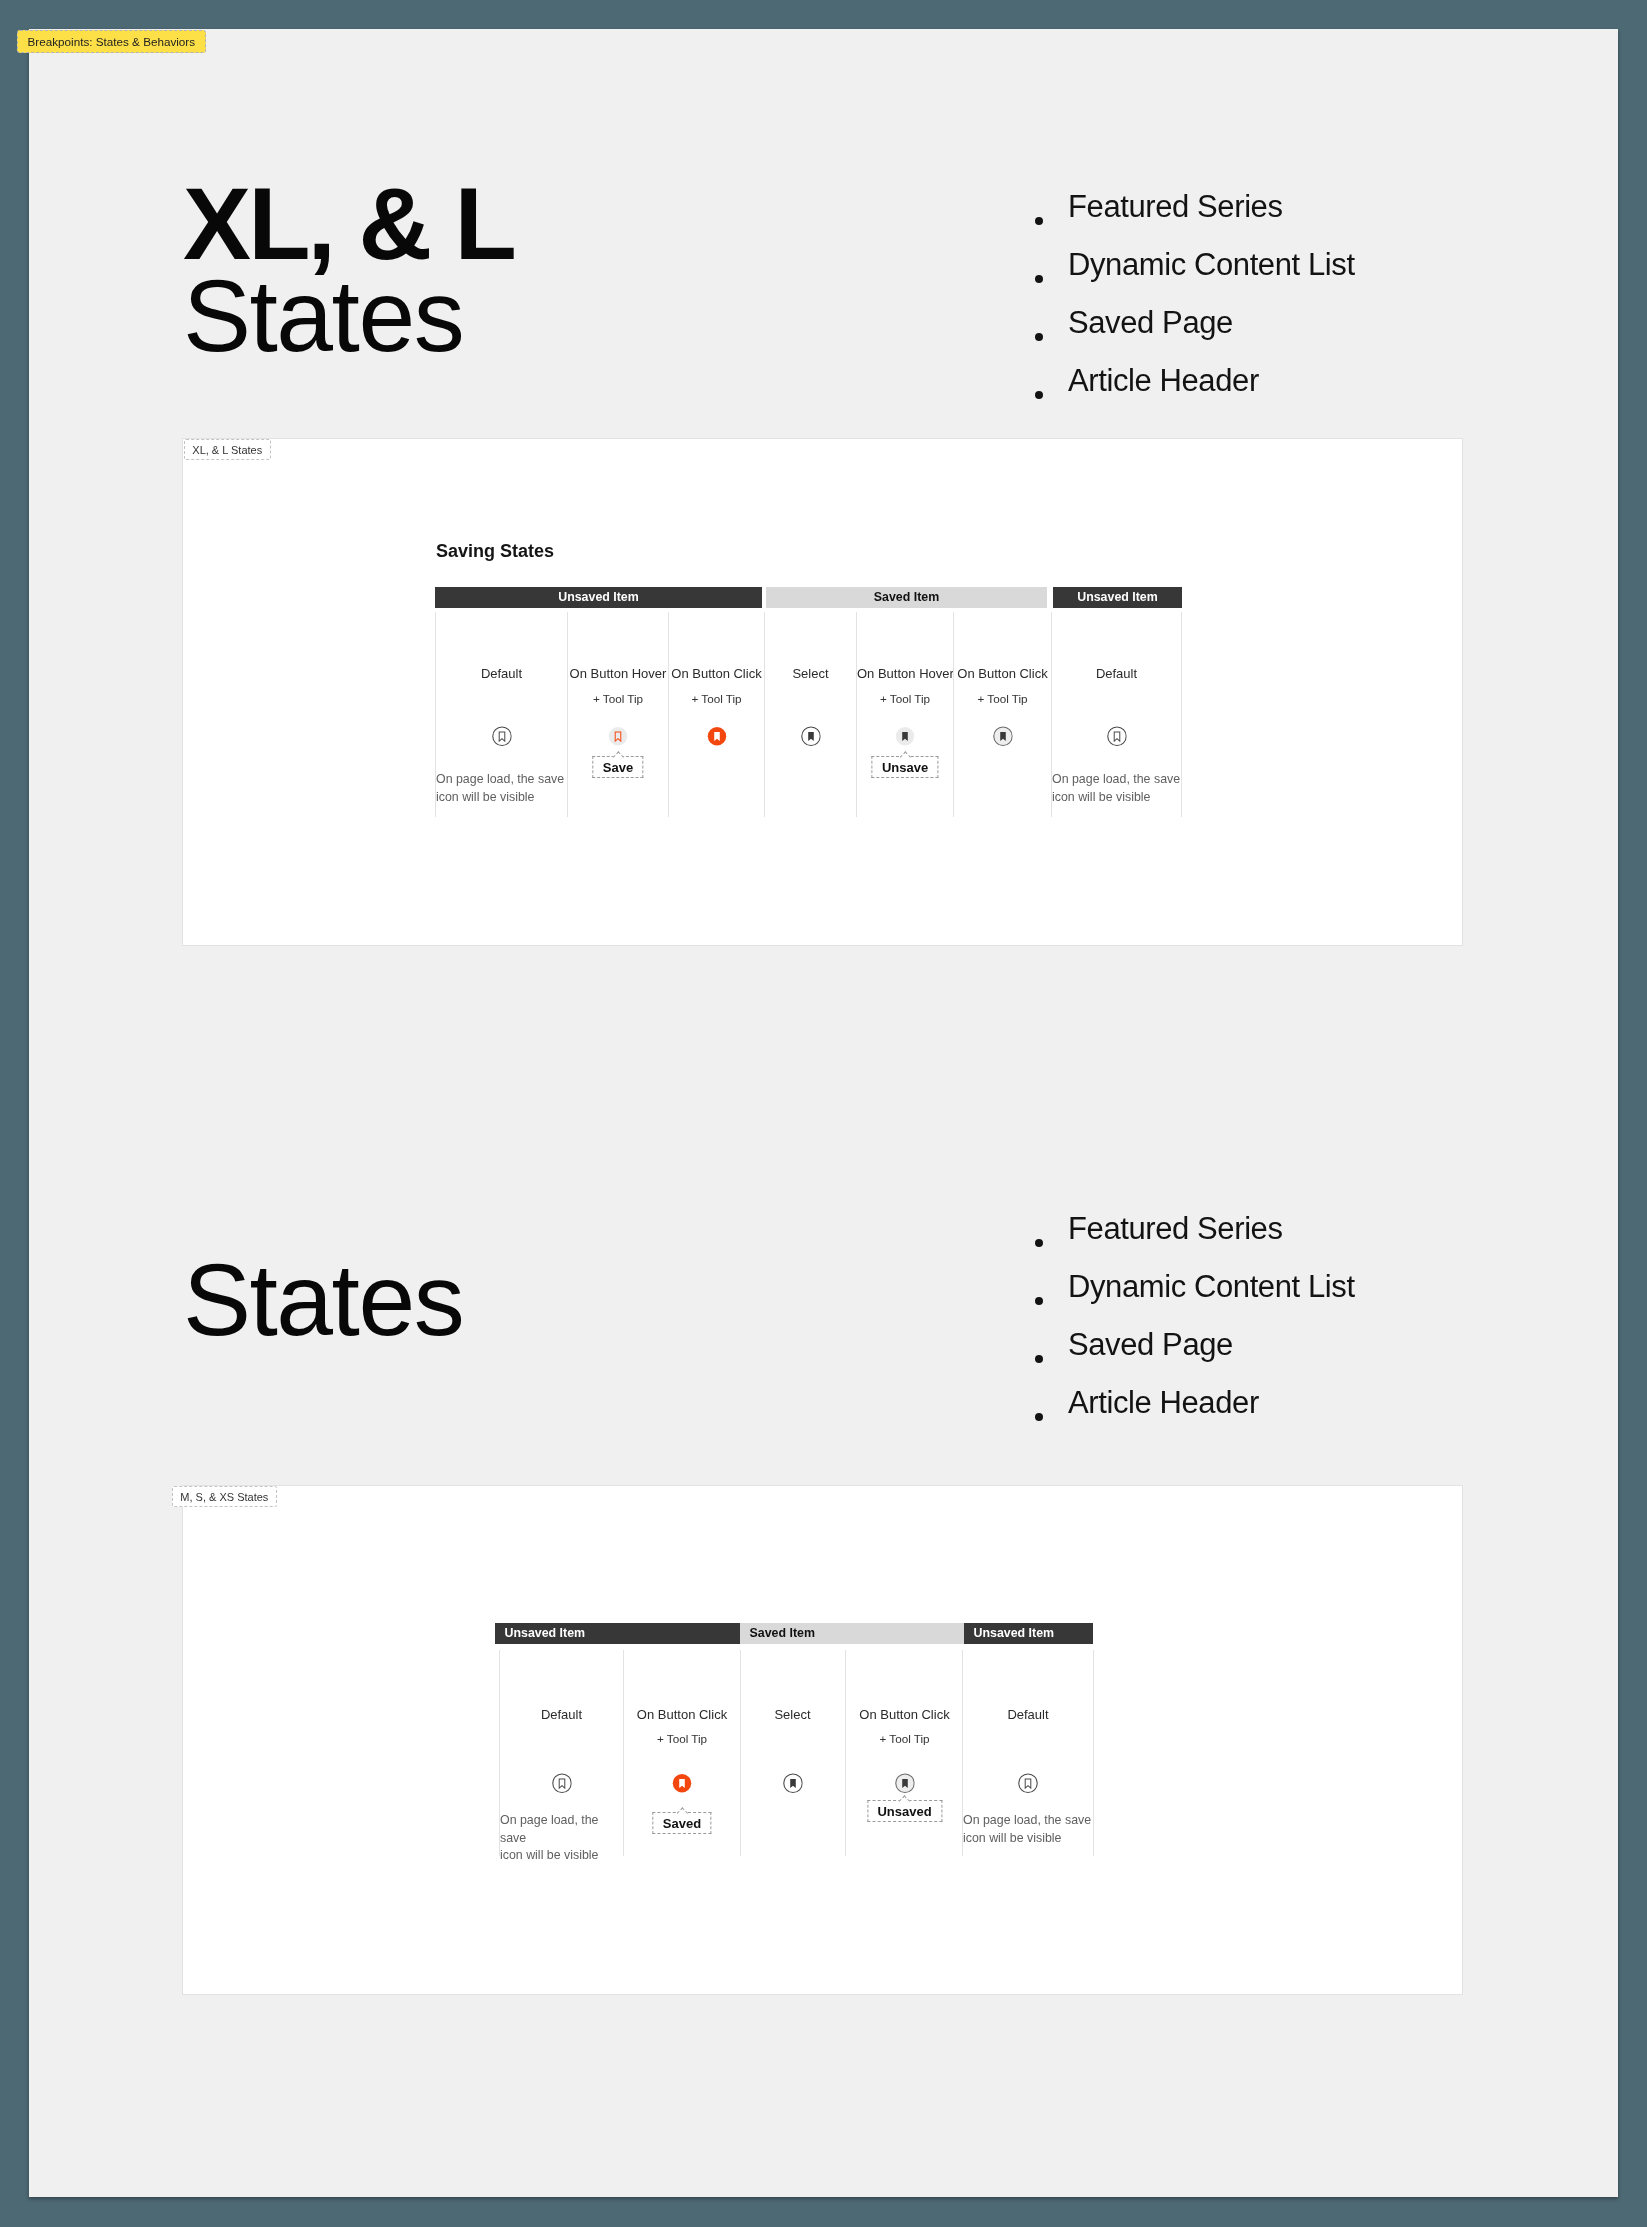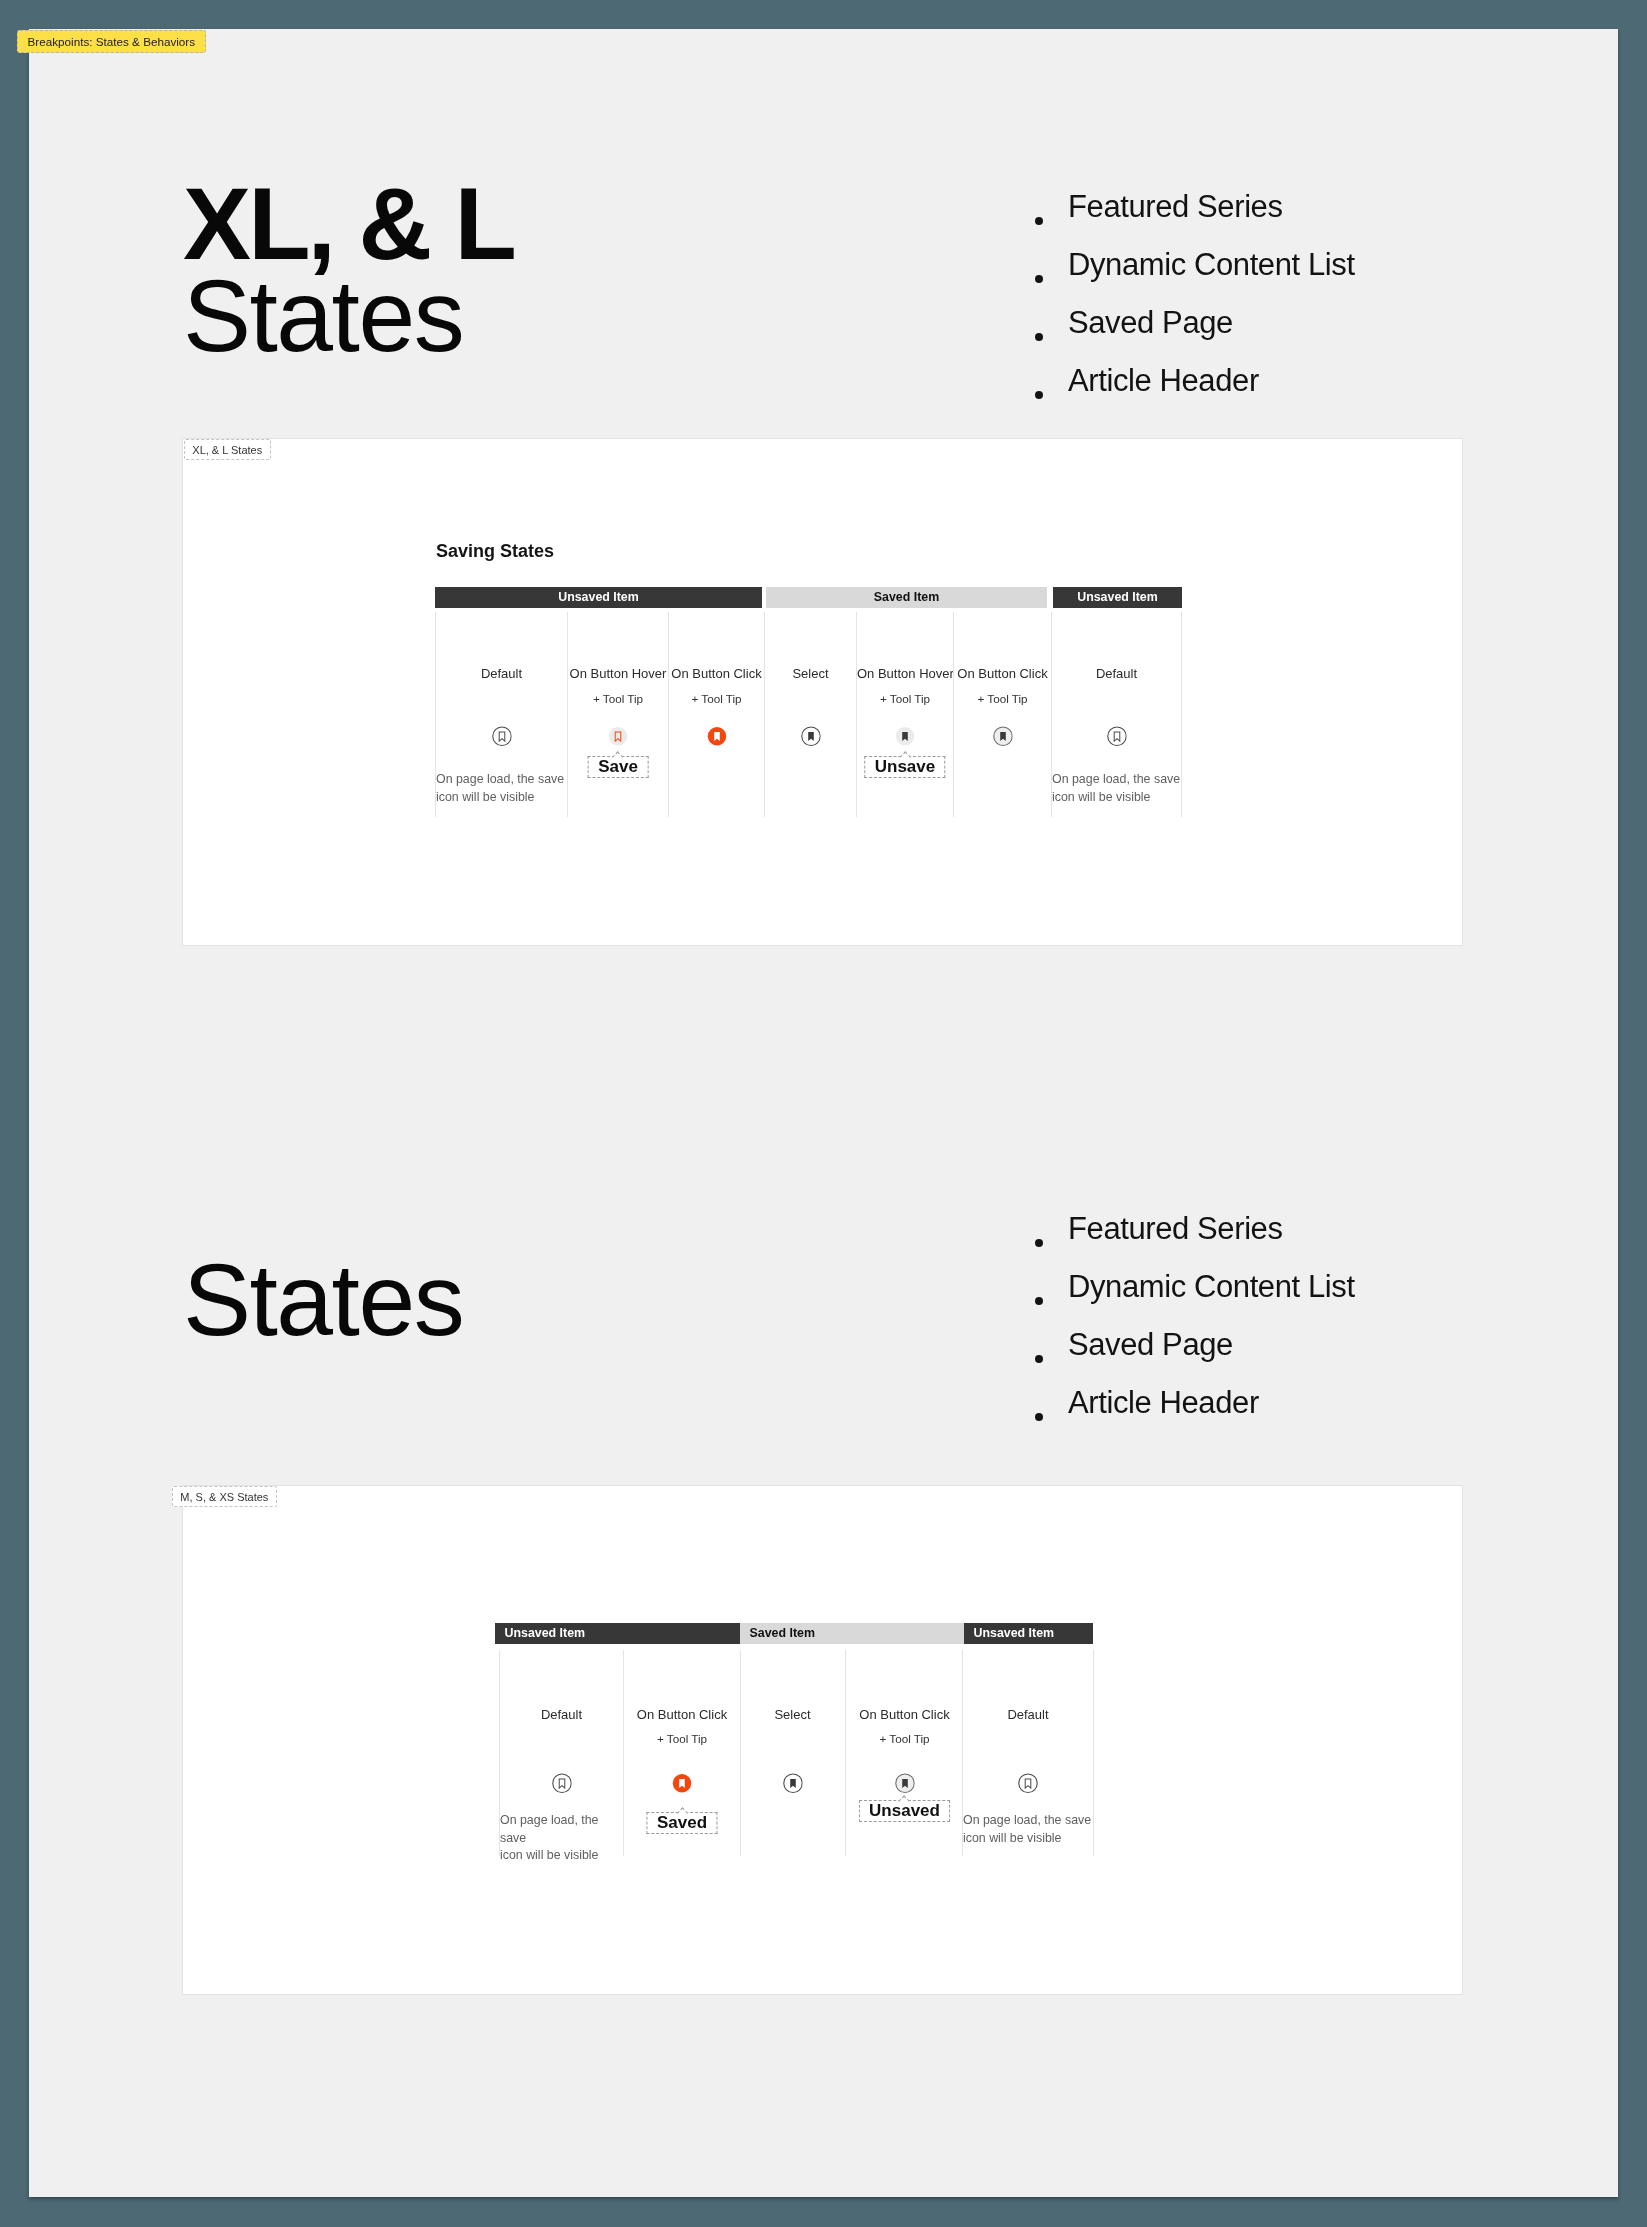--- a/index.html
+++ b/index.html
@@ -39,21 +39,21 @@
   .seg.light{background:#d9d9d9;color:#111111;}
   .tcol{border-left:0.7px solid #e3e3e3;box-sizing:border-box;}
   .col-edge{width:0;border-left:0.7px solid #e3e3e3;}
   .tcol-label{position:absolute;left:0;width:100%;text-align:center;font-size:13px;color:#2b2b2b;white-space:nowrap;}
   .tcol-sub{position:absolute;left:0;width:100%;text-align:center;font-size:11.7px;color:#333;white-space:nowrap;}
   .icon-btn{position:absolute;left:50%;transform:translateX(-50%);width:20.5px;height:20.5px;}
   .icon-btn svg{display:block;}
   .tooltip{
     position:absolute;left:50%;transform:translateX(-50%);height:22px;
     padding:0 9.5px;background:#fff;border:0.7px dashed #9a9a9a;
-    display:flex;align-items:center;font-size:17px;font-weight:700;color:#111;
+    display:flex;align-items:center;font-size:13px;font-weight:700;color:#111;
     white-space:nowrap;z-index:3;box-sizing:border-box;
   }
   .tip-caret{
     position:absolute;left:50%;top:-4.4px;width:8px;height:8px;
     transform:translateX(-50%) rotate(45deg);background:#fff;
     border-left:0.7px dashed #9a9a9a;border-top:0.7px dashed #9a9a9a;box-sizing:border-box;
   }
   .tcol-desc{position:absolute;left:0;width:100%;font-size:12.4px;line-height:17.5px;color:#5f5f5f;}
 </style>
 </head>

